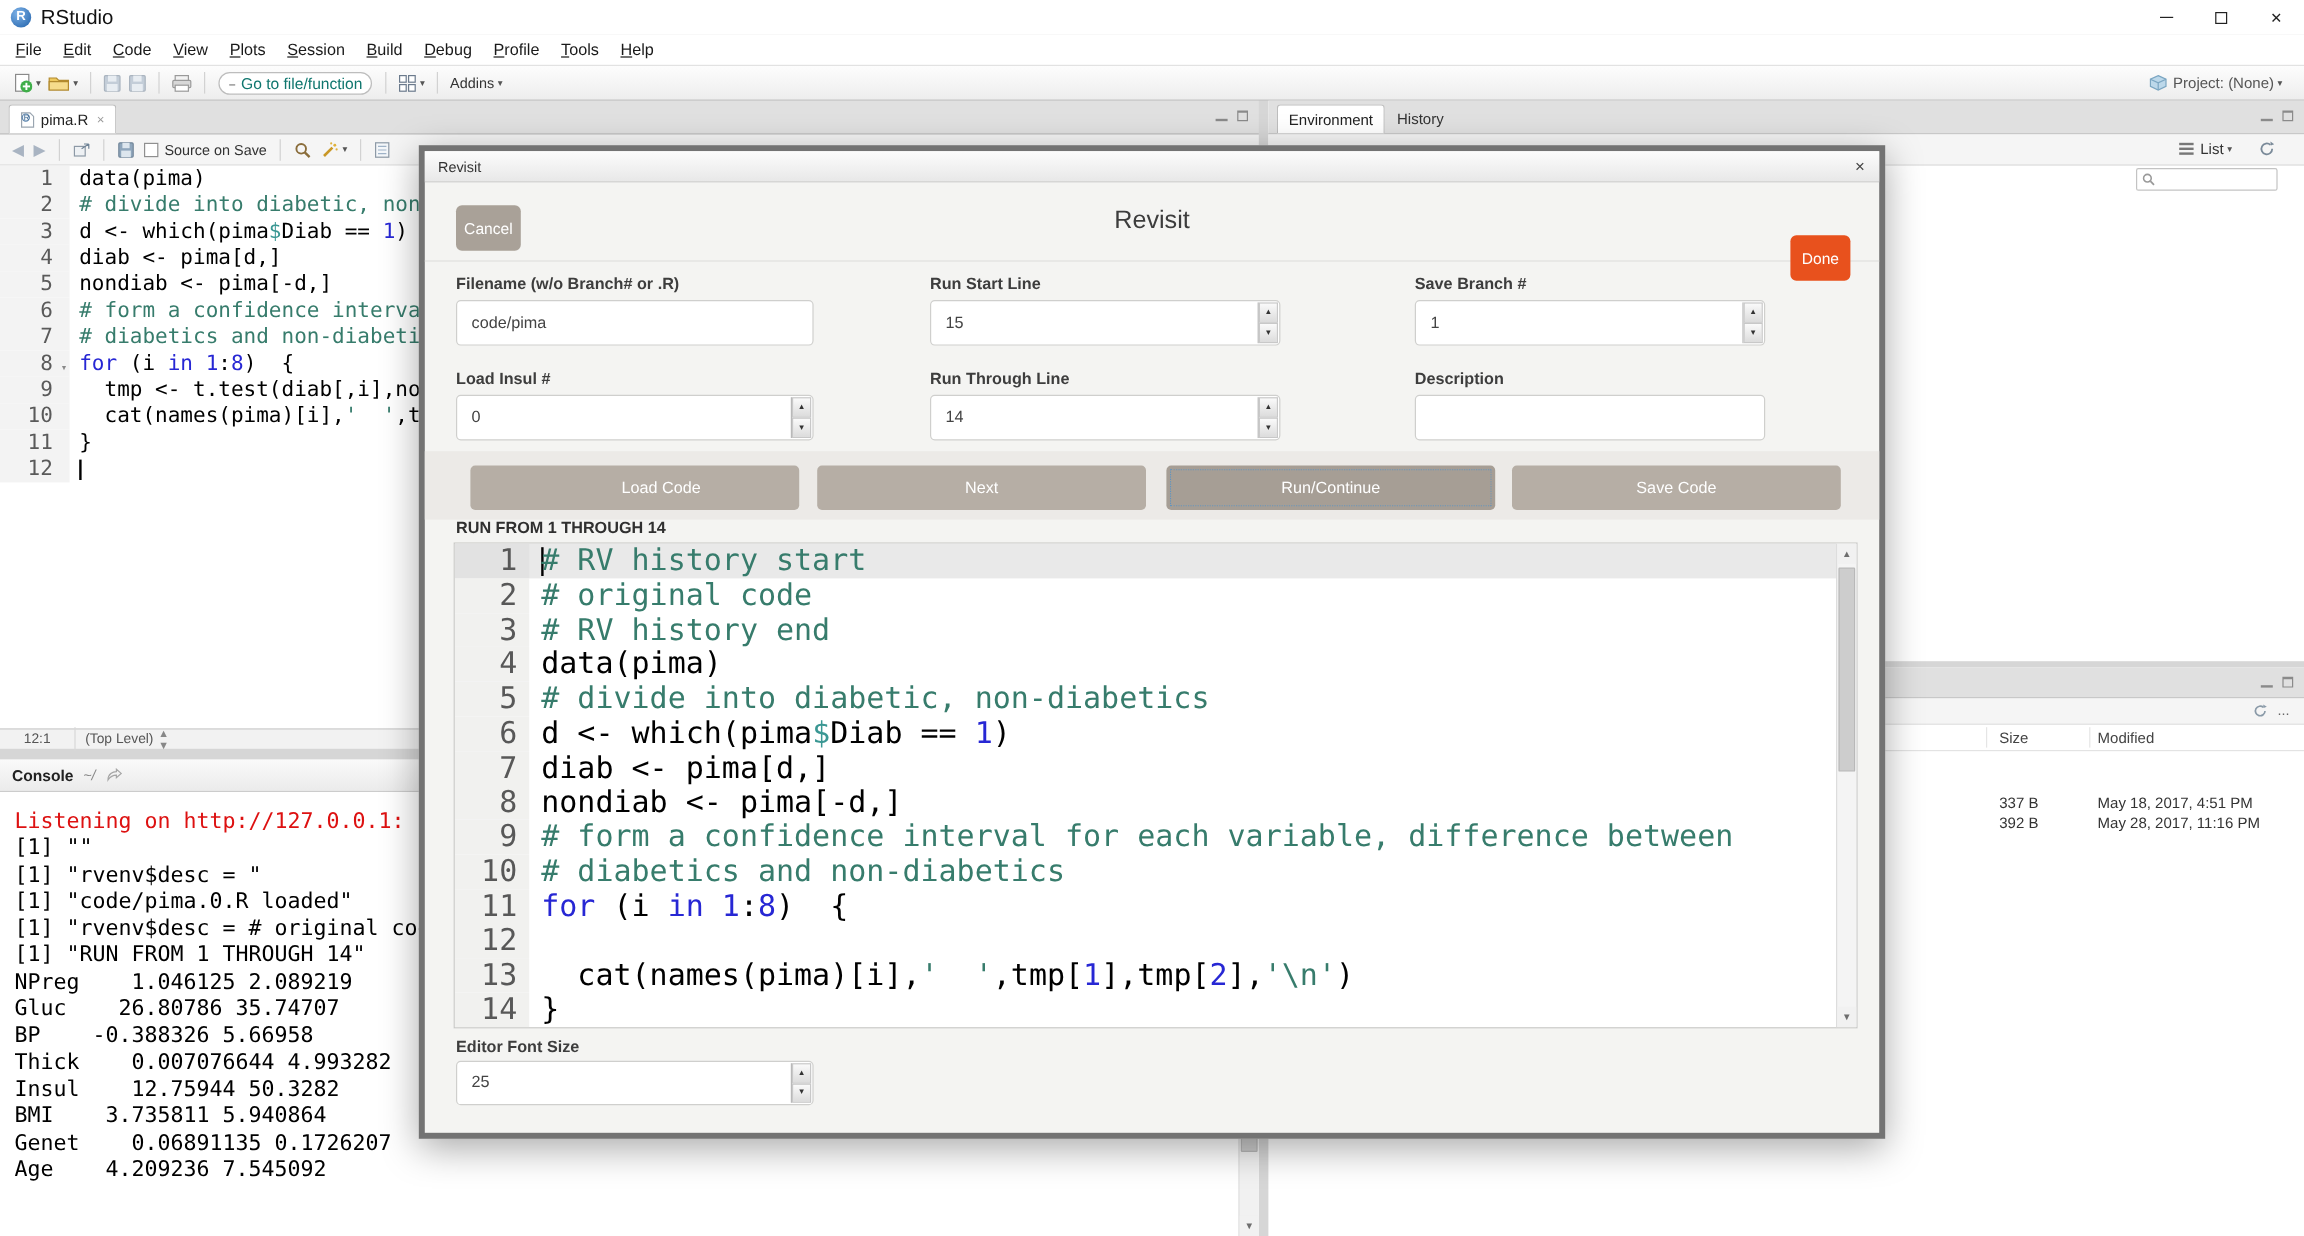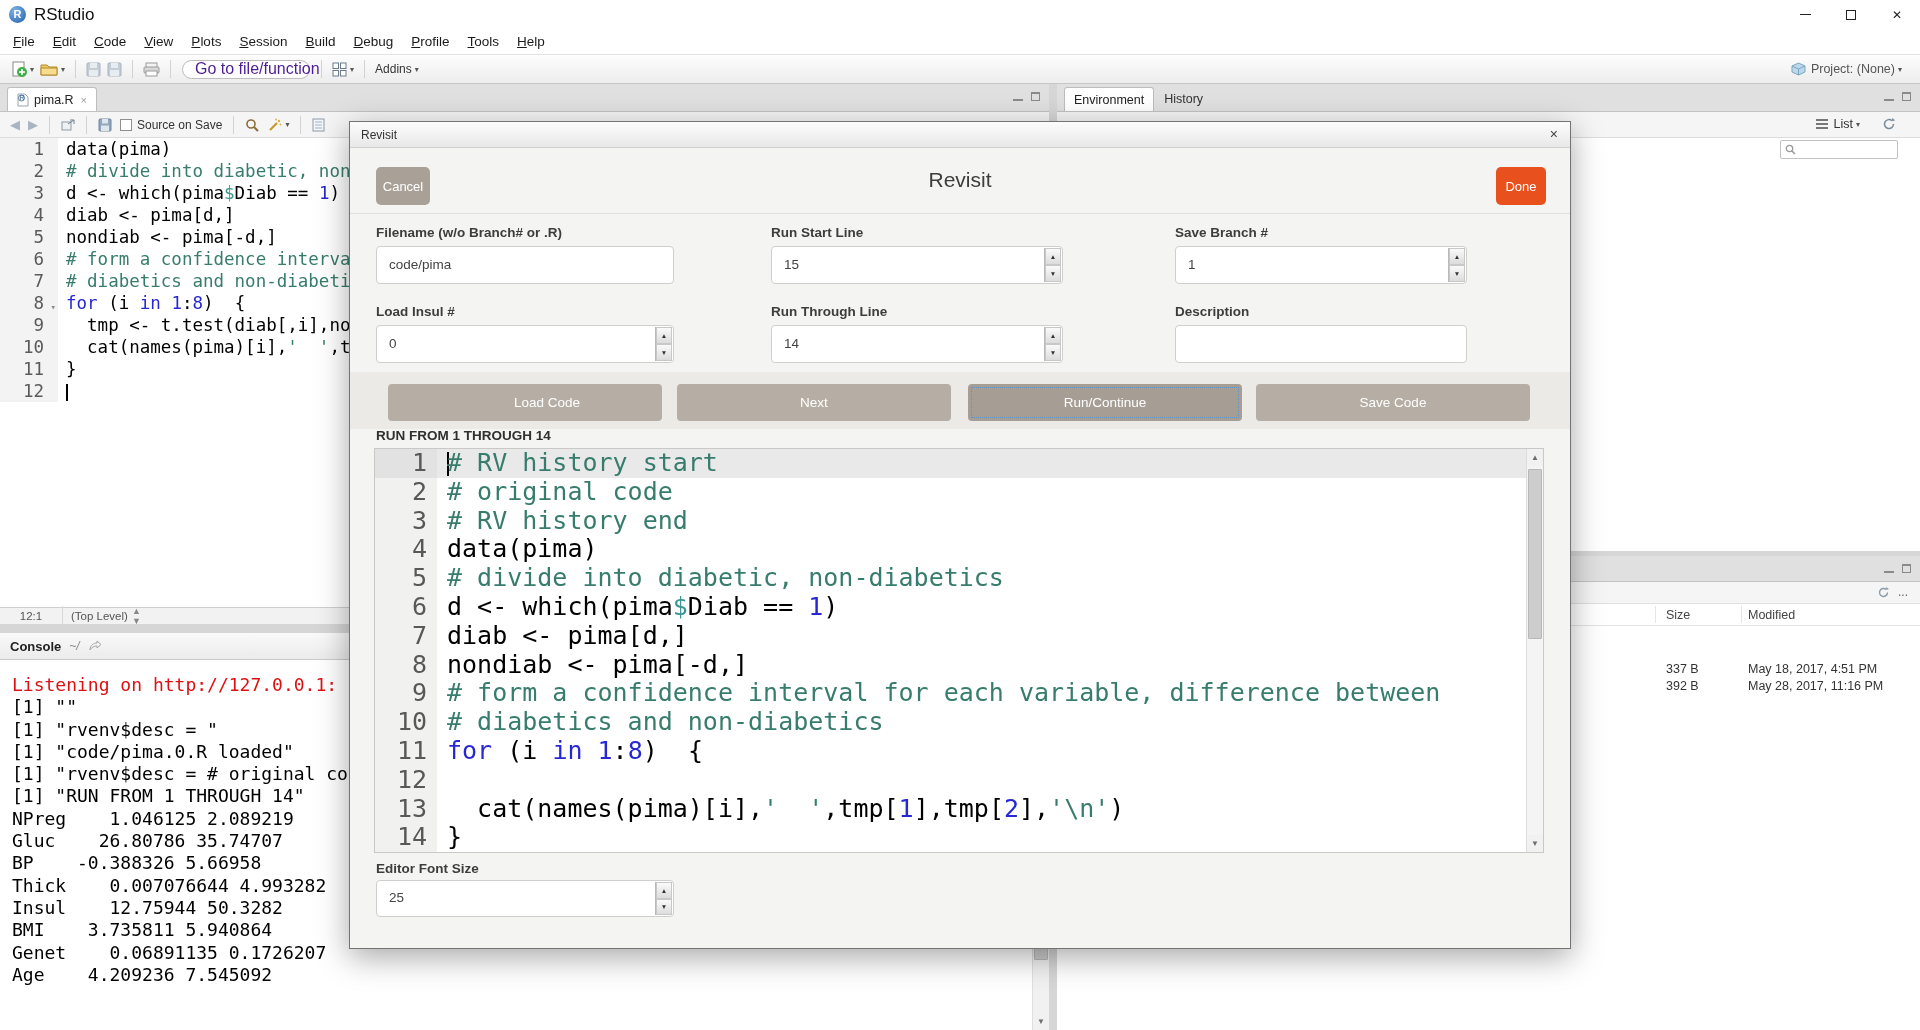--- a/index.html
+++ b/index.html
@@ -16,21 +16,21 @@
   .glyph-max { width:10px; height:10px; border:1px solid #222; display:inline-block; }
 
   #menubar { position:absolute; left:0; top:29px; width:1920px; height:26px; background:#fff; border-bottom:1px solid #e2e2e2; display:flex; align-items:center; padding-left:4px; }
   .menu-item { font-size:13.5px; color:#1a1a1a; padding:4px 9px; }
 
   #toolbar { position:absolute; left:0; top:55px; width:1920px; height:29px; background:linear-gradient(#fdfdfd,#ededed); border-bottom:1px solid #c6c6c6; display:flex; align-items:center; padding:0 8px; }
   .tsep { width:1px; height:18px; background:#d2d2d2; margin:0 7px; }
   .tbtn { display:flex; align-items:center; padding:2px 3px; }
   .caret { font-size:8px; color:#555; margin-left:3px; }
   #goto-box { width:128px; height:19px; background:#fff; border:1px solid #bdbdbd; border-radius:10px; display:flex; align-items:center; padding:0 7px; margin:0 4px; }
-  #goto-box span.ph { font-size:16px; color:#4c1d95; margin-left:5px; white-space:nowrap; }
+  #goto-box span.ph { font-size:13px; color:#0f766e; margin-left:5px; white-space:nowrap; }
   #proj { margin-left:auto; display:flex; align-items:center; font-size:12.5px; color:#555; padding-right:10px;justify-content:space-between; }
 
   
   #src-pane { position:absolute; left:0; top:84px; width:1049px; height:946px; }
   .tabstrip { position:relative; height:28px; background:#e0e0e0; border-bottom:1px solid #c2c2c2; display:flex; align-items:flex-end; }
   .tab { display:flex; align-items:center; background:#fff; border:1px solid #bdbdbd; border-bottom:none; border-radius:3px 3px 0 0; padding:4px 9px; margin-left:7px; font-size:12.5px; color:#222; height:24px; }
   .tab .close-x { color:#9a9a9a; font-size:11px; margin-left:7px; }
   .pane-ctl { position:absolute; right:9px; top:8px; display:flex; gap:8px; }
   .ctl-min { width:10px; height:9px; border-bottom:2px solid #8a8a8a; }
   .ctl-max { width:9px; height:9px; border:1px solid #8a8a8a; border-top:2px solid #8a8a8a; }
@@ -77,29 +77,29 @@
   #files-header { position:relative; height:22px; border-bottom:1px solid #e3e3e3; font-size:12.5px; color:#444; }
   #files-header .col-size { position:absolute; left:609px; top:4px; }
   #files-header .col-mod  { position:absolute; left:691px; top:4px; }
   .vsep { position:absolute; top:2px; bottom:2px; width:1px; background:#e5e5e5; }
   #files-rows { position:relative; margin-top:36px; }
   .files-row { position:relative; height:17px; font-size:12.5px; color:#333; }
   .files-row .c-size { position:absolute; left:609px; }
   .files-row .c-mod  { position:absolute; left:691px; }
 
   
-  #dialog { position:absolute; left:349px; top:121px; width:1222px; height:828px; background:#f4f4f2; border:1px solid #737373; box-shadow:0 8px 30px rgba(0,0,0,.35); z-index:100; }
+  #dialog { position:absolute; left:349px; top:121px; width:1222px; height:828px; background:#f4f4f2; border:5px solid #737373; box-shadow:0 8px 30px rgba(0,0,0,.35); z-index:100; }
   #dlg-titlebar { position:relative; height:26px; background:linear-gradient(#fcfcfc,#e8e8e8); border-bottom:1px solid #cfcfcf; }
   #dlg-titlebar .t { position:absolute; left:11px; top:6px; font-size:12px; color:#333; }
   #dlg-close { position:absolute; right:12px; top:4px; font-size:14px; color:#444; }
   #dlg-header { position:absolute; left:0; top:26px; width:100%; height:66px; border-bottom:1px solid #e0e0de; }
   #dlg-title { position:absolute; left:0; right:0; top:20px; text-align:center; font-size:21px; color:#3d3d3d; }
   .dlg-smallbtn { position:absolute; top:19px; height:38px; border:none; border-radius:5px; color:#fff; font-size:13px; font-family:inherit; }
   #btn-cancel { left:26px; width:54px; background:#a9a198; }
-  #btn-done { right:24px; width:50px; background:#e8511d; }
+  #btn-done { right:24px; width:50px; background:#e8511d;margin-top:25px; }
 
   .fld { position:absolute; }
   .fld .flabel { font-size:13.5px; font-weight:bold; color:#3d3d3d; height:16px; margin-bottom:5px; }
   .fld .inp { position:relative; height:38px; background:#fff; border:1px solid #cfcfcd; border-radius:4px; }
   .fld .ival { position:absolute; left:12px; top:10px; font-size:13.5px; color:#444; }
   .f0 { left:26px;  top:103px; width:298px; }
   .f1 { left:421px; top:103px; width:292px; }
   .f2 { left:825px; top:103px; width:292px; }
   .f3 { left:26px;  top:182px; width:298px; }
   .f4 { left:421px; top:182px; width:292px; }

